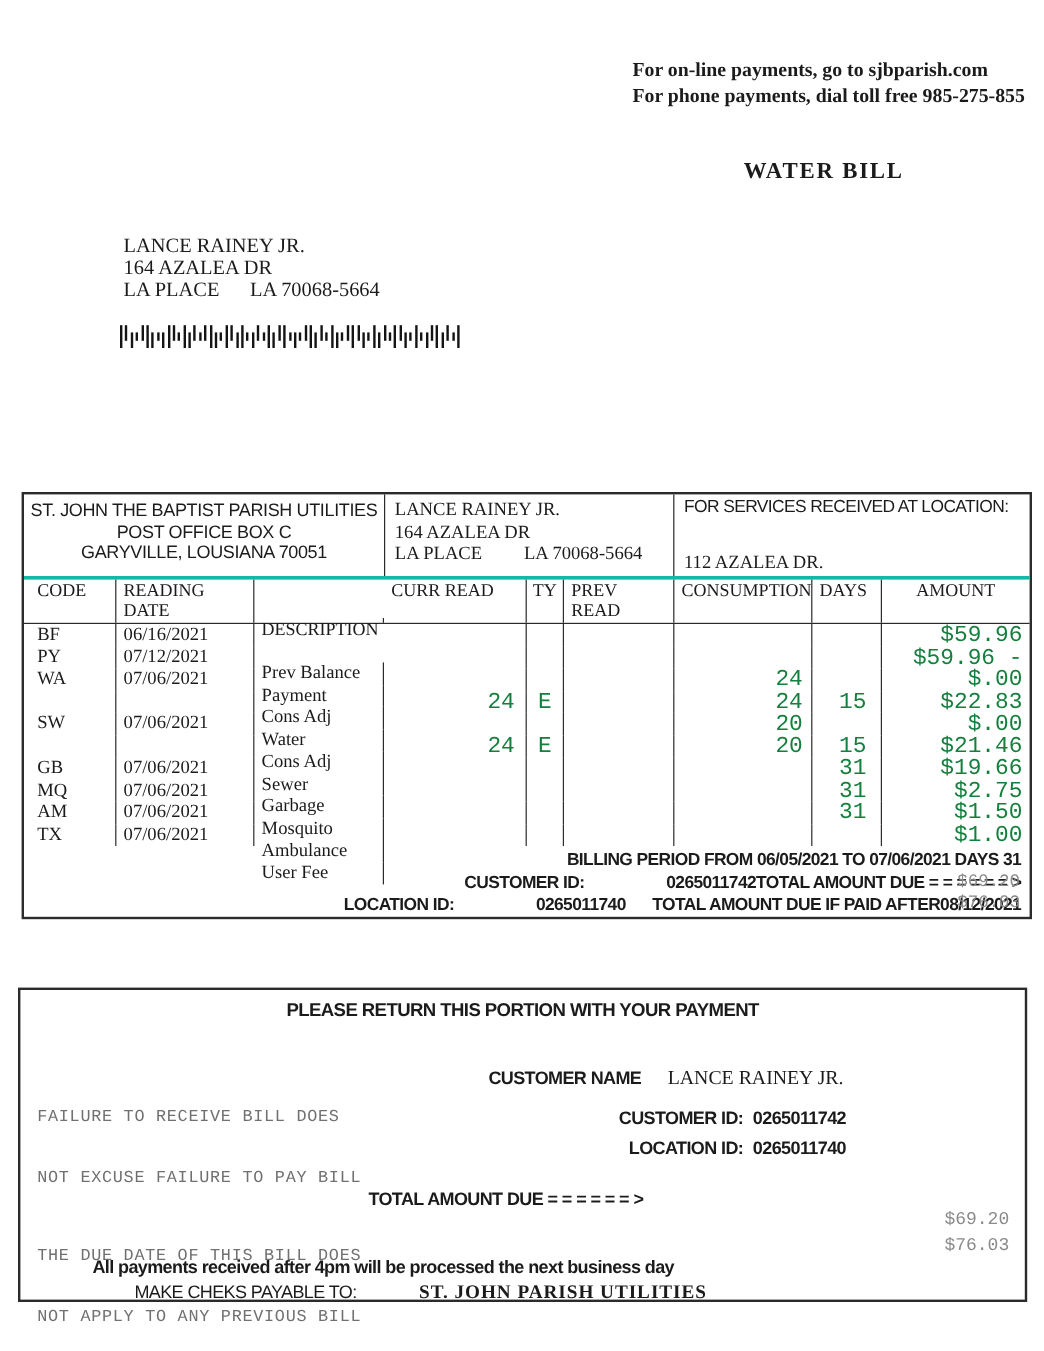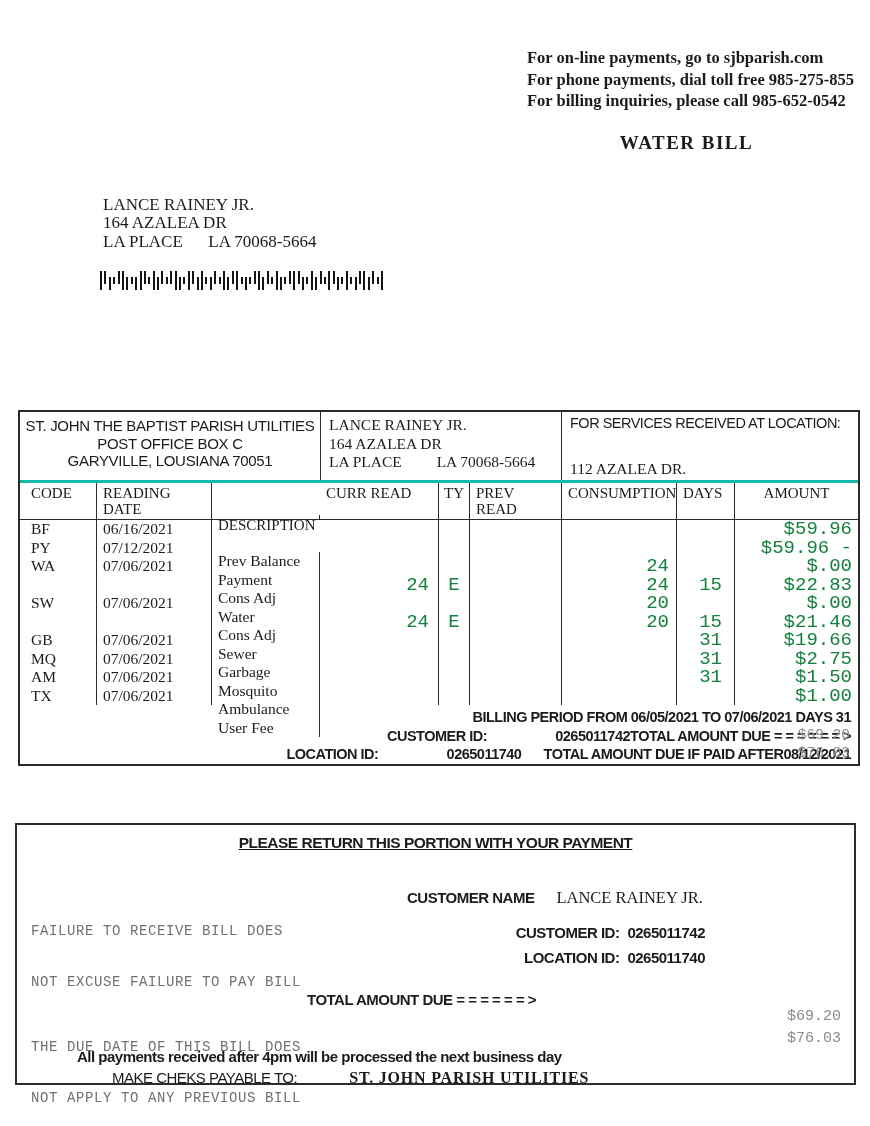--- a/index.html
+++ b/index.html
@@ -69,21 +69,21 @@
   .lbl-id{display:inline-block;width:110px;}
   .val-id{display:inline-block;width:143px;}
   .lbl-after{display:inline-block;width:262px;}
   .sum-amt{position:absolute;right:8px;font-family:"Liberation Mono",monospace;font-weight:normal;
     font-size:14.5px;color:#8a8a8a;letter-spacing:0;}
   .sum-amt.a1{top:21px;}
   .sum-amt.a2{top:39px;}
 
   
   .stub{position:absolute;left:15px;top:823px;width:841px;height:262px;border:2px solid #2b2b2b;
-    box-sizing:border-box;text-decoration:underline;}
+    box-sizing:border-box;}
   .stub-title{margin-top:9px;text-align:center;font-weight:bold;font-size:15.5px;}
   .notices{position:absolute;left:14px;top:64px;font-family:"Liberation Mono",monospace;
     font-size:14px;line-height:17px;color:#707070;letter-spacing:0.6px;white-space:pre;}
   .notices .gap{margin-top:14px;}
   .cust-line{position:absolute;left:390px;top:63px;}
   .cust-line .cn-label{font-size:15px;font-weight:bold;}
   .cust-line .cn-name{font-size:16.5px;margin-left:22px;}
   .ids{position:absolute;right:149px;top:96px;text-align:right;line-height:24.5px;font-size:15px;}
   .ids .idv{margin-left:8px;}
   .totals{position:absolute;left:290px;top:164px;line-height:22.5px;font-size:15px;}
@@ -93,21 +93,20 @@
   .payable{position:absolute;left:95px;top:244px;font-size:15px;}
   .payable-to{font-family:"Liberation Serif",serif;font-weight:bold;font-size:16px;
     margin-left:52px;letter-spacing:0.8px;margin-top:24px;}
 </style>
 </head>
 <body>
 
 <div class="contact">
   <div>For on-line payments, go to sjbparish.com</div>
   <div>For phone payments, dial toll free 985-275-855</div>
-  <div>For billing inquiries, please call 985-652-0542</div>
 </div>
 <div class="doc-title">WATER BILL</div>
 
 <div class="mailing">
   <div>LANCE RAINEY JR.</div>
   <div>164 AZALEA DR</div>
   <div class="pre">LA PLACE      LA 70068-5664</div>
 </div>
 
 <div class="barcode"><span class="bar bar-F"></span><span class="bar bar-A"></span><span class="bar bar-D"></span><span class="bar bar-T"></span><span class="bar bar-A"></span><span class="bar bar-F"></span><span class="bar bar-D"></span><span class="bar bar-T"></span><span class="bar bar-D"></span><span class="bar bar-F"></span><span class="bar bar-A"></span><span class="bar bar-T"></span><span class="bar bar-F"></span><span class="bar bar-D"></span><span class="bar bar-A"></span><span class="bar bar-T"></span><span class="bar bar-A"></span><span class="bar bar-F"></span><span class="bar bar-D"></span><span class="bar bar-T"></span><span class="bar bar-F"></span><span class="bar bar-A"></span><span class="bar bar-D"></span><span class="bar bar-F"></span><span class="bar bar-T"></span><span class="bar bar-D"></span><span class="bar bar-A"></span><span class="bar bar-T"></span><span class="bar bar-F"></span><span class="bar bar-D"></span><span class="bar bar-A"></span><span class="bar bar-F"></span><span class="bar bar-T"></span><span class="bar bar-D"></span><span class="bar bar-T"></span><span class="bar bar-A"></span><span class="bar bar-F"></span><span class="bar bar-D"></span><span class="bar bar-A"></span><span class="bar bar-T"></span><span class="bar bar-F"></span><span class="bar bar-D"></span><span class="bar bar-T"></span><span class="bar bar-A"></span><span class="bar bar-F"></span><span class="bar bar-A"></span><span class="bar bar-D"></span><span class="bar bar-T"></span><span class="bar bar-F"></span><span class="bar bar-D"></span><span class="bar bar-A"></span><span class="bar bar-T"></span><span class="bar bar-F"></span><span class="bar bar-A"></span><span class="bar bar-D"></span><span class="bar bar-T"></span><span class="bar bar-F"></span><span class="bar bar-T"></span><span class="bar bar-D"></span><span class="bar bar-A"></span><span class="bar bar-F"></span><span class="bar bar-D"></span><span class="bar bar-A"></span><span class="bar bar-T"></span><span class="bar bar-F"></span></div>

